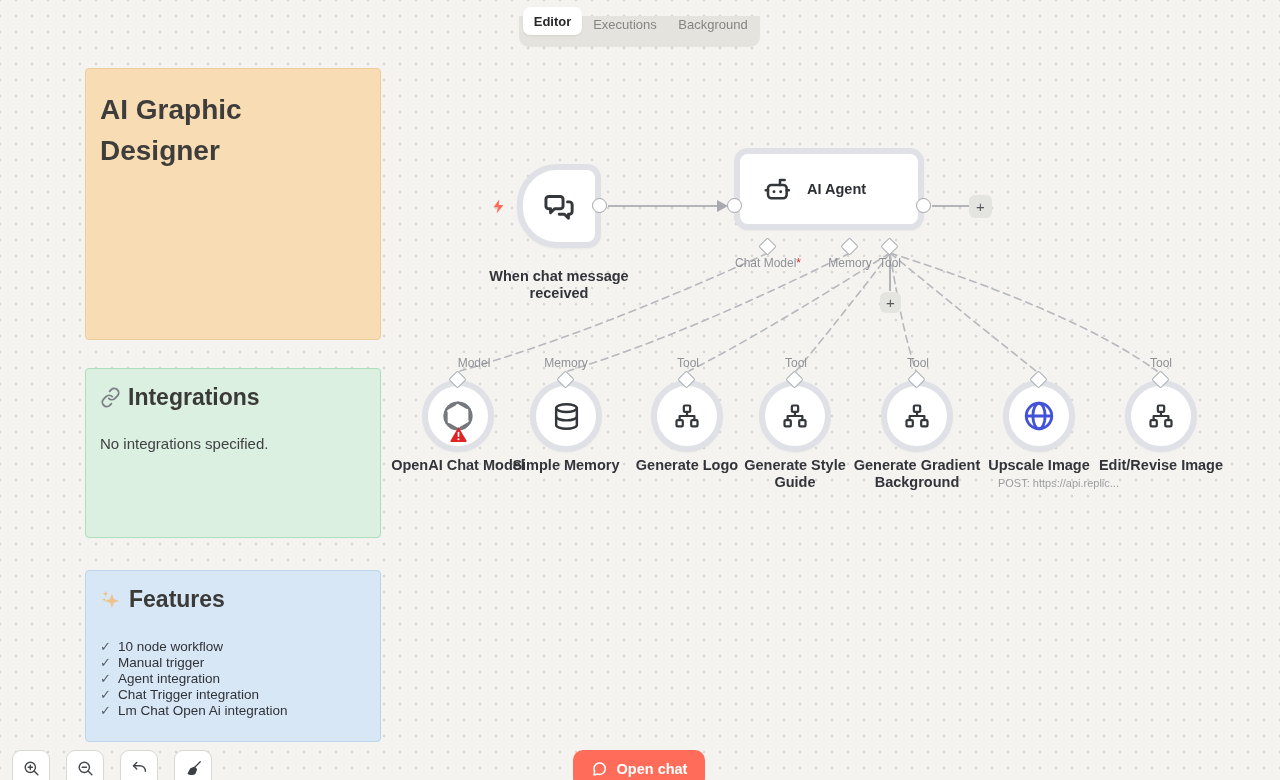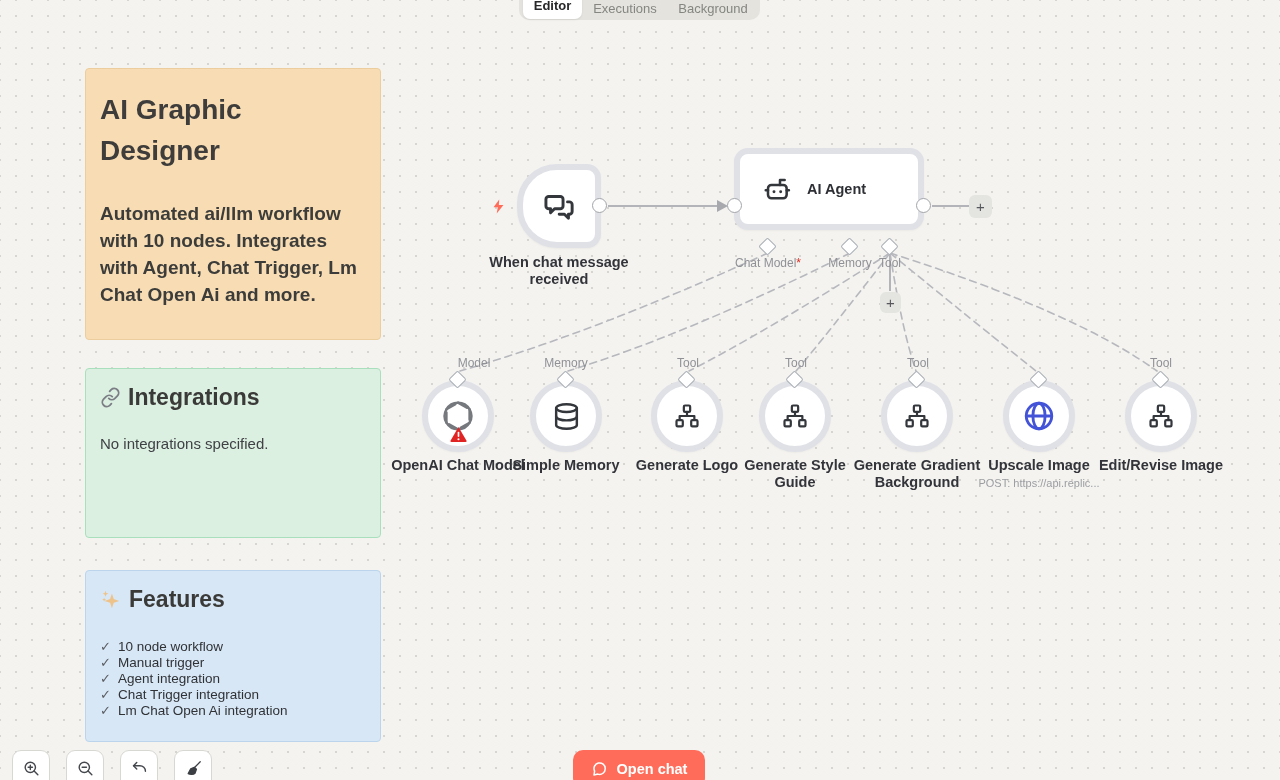--- a/index.html
+++ b/index.html
@@ -3,21 +3,21 @@
 <meta charset="utf-8">
 <style>
   html,body{margin:0;padding:0;background:#e9e9e6;}
   *{box-sizing:border-box;font-family:"Liberation Sans",sans-serif;}
   #canvas{position:relative;width:1280px;height:780px;overflow:hidden;
     background-color:#f4f3f0;
     background-image:radial-gradient(circle,#d6d5d1 1.1px,transparent 1.3px);
     background-size:16px 16px;background-position:8px 8px;}
   svg{display:block;}
   
-  .tabbar{position:absolute;left:519px;top:0;width:241px;height:20px;background:#e4e3de;
+  .tabbar{position:absolute;left:519px;top:16px;width:241px;height:31px;background:#e4e3de;
     border-radius:0 0 10px 10px;z-index:5;}
   .tab-pill{position:absolute;left:4px;top:-9px;width:59px;height:28px;background:#ffffff;
     border-radius:7px;display:flex;align-items:center;justify-content:center;
     font-size:13px;font-weight:700;color:#27272a;box-shadow:0 1px 2px rgba(0,0,0,.08);}
   .tab-ghost{position:absolute;top:0;height:16px;display:flex;align-items:center;justify-content:center;
     font-size:13px;color:#858682;}
   .tab-exec{left:72px;width:68px;}
   .tab-eval{left:158px;width:72px;}
   
   .sticky{position:absolute;left:85px;width:296px;border-radius:4px;z-index:2;padding:11px 14px;}
@@ -33,39 +33,39 @@
   .chk{color:#5a5d62;font-size:13px;}
   
   .node{position:absolute;background:#ffffff;border:6px solid #dfe1e6;z-index:3;
     box-shadow:0 1px 2px rgba(0,0,0,.04);}
   .node-trigger{left:517px;top:164px;width:84px;height:84px;border-radius:40px 14px 14px 40px;
     display:flex;align-items:center;justify-content:center;}
   .node-agent{left:734px;top:148px;width:190px;height:82px;border-radius:14px;
     display:flex;align-items:center;padding-left:22px;gap:13px;}
   .agent-label{font-size:14.5px;font-weight:700;color:#2e3035;}
   .node-label{position:absolute;text-align:center;font-size:14.5px;font-weight:700;color:#32343a;
-    line-height:17px;z-index:3;}
+    line-height:17px;z-index:3;margin-top:14px;}
   .trigger-label{left:479px;top:254px;width:160px;}
   .bolt{position:absolute;left:490px;top:197px;z-index:3;}
   .port{position:absolute;width:15px;height:15px;border-radius:50%;background:#fff;
     border:1.8px solid #a2a5aa;z-index:4;}
   .diamond{position:absolute;width:13px;height:13px;background:#fff;border:1.6px solid #aab0b6;
     transform:rotate(45deg);z-index:4;border-radius:2px;}
   .conn-label{position:absolute;font-size:12px;color:#8f9196;text-align:center;z-index:3;}
   .req{color:#d92d20;}
   .plusbtn{position:absolute;background:#e4e4e0;border-radius:6px;z-index:4;display:flex;
     align-items:center;justify-content:center;color:#55575c;font-size:15px;font-weight:400;cursor:pointer;}
   
   .subnode{position:absolute;top:380px;width:72px;height:72px;border-radius:50%;background:#fff;
     border:6px solid #dfe1e6;z-index:3;display:flex;align-items:center;justify-content:center;
     box-shadow:0 1px 2px rgba(0,0,0,.04);}
   .sub-top-label{position:absolute;top:356px;width:80px;text-align:center;font-size:12px;color:#8f9196;z-index:3;}
   .sub-name{position:absolute;top:457px;width:138px;text-align:center;font-size:14.5px;font-weight:700;
     color:#32343a;line-height:17px;z-index:3;}
-  .sub-sub{position:absolute;top:477px;width:160px;text-align:center;font-size:11px;color:#9b9da1;z-index:3;}
+  .sub-sub{position:absolute;top:477px;width:160px;text-align:right;font-size:11px;color:#9b9da1;z-index:3;}
   .warn{position:absolute;z-index:5;}
   
   .toolbtn{position:absolute;top:750px;width:38px;height:40px;background:#fff;border:1px solid #d8d8d3;
     border-radius:9px;z-index:6;display:flex;align-items:flex-start;justify-content:center;padding-top:8px;cursor:pointer;}
   
   .chatbtn{position:absolute;left:573px;top:750px;width:132px;height:38px;background:#ff6d5a;
     border:none;border-radius:10px;z-index:6;display:flex;align-items:center;justify-content:center;
     gap:8px;color:#fff;font-size:14.5px;font-weight:700;cursor:pointer;}
 </style>
 </head>
@@ -92,21 +92,20 @@
   </svg>
 
   <div class="tabbar">
     <div class="tab-pill">Editor</div>
     <div class="tab-ghost tab-exec">Executions</div>
     <div class="tab-ghost tab-eval">Background</div>
   </div>
 
   <div class="sticky sticky-orange">
     <h1>AI Graphic Designer</h1>
-    <div class="body-lg">Automated ai/llm workflow with 10 nodes. Integrates with Agent, Chat Trigger, Lm Chat Open Ai and more.</div>
   </div>
 
   <div class="sticky sticky-green">
     <h2>
       <span style="display:inline-flex;">
         <svg width="21" height="21" viewBox="0 0 24 24" fill="none" stroke="#7b7e84" stroke-width="2.1" stroke-linecap="round" stroke-linejoin="round">
           <path d="M10 13a5 5 0 0 0 7.07 0l2.83-2.83a5 5 0 0 0-7.07-7.07L11 5"></path>
           <path d="M14 11a5 5 0 0 0-7.07 0L4.1 13.83a5 5 0 0 0 7.07 7.07L13 19"></path>
         </svg>
       </span>

